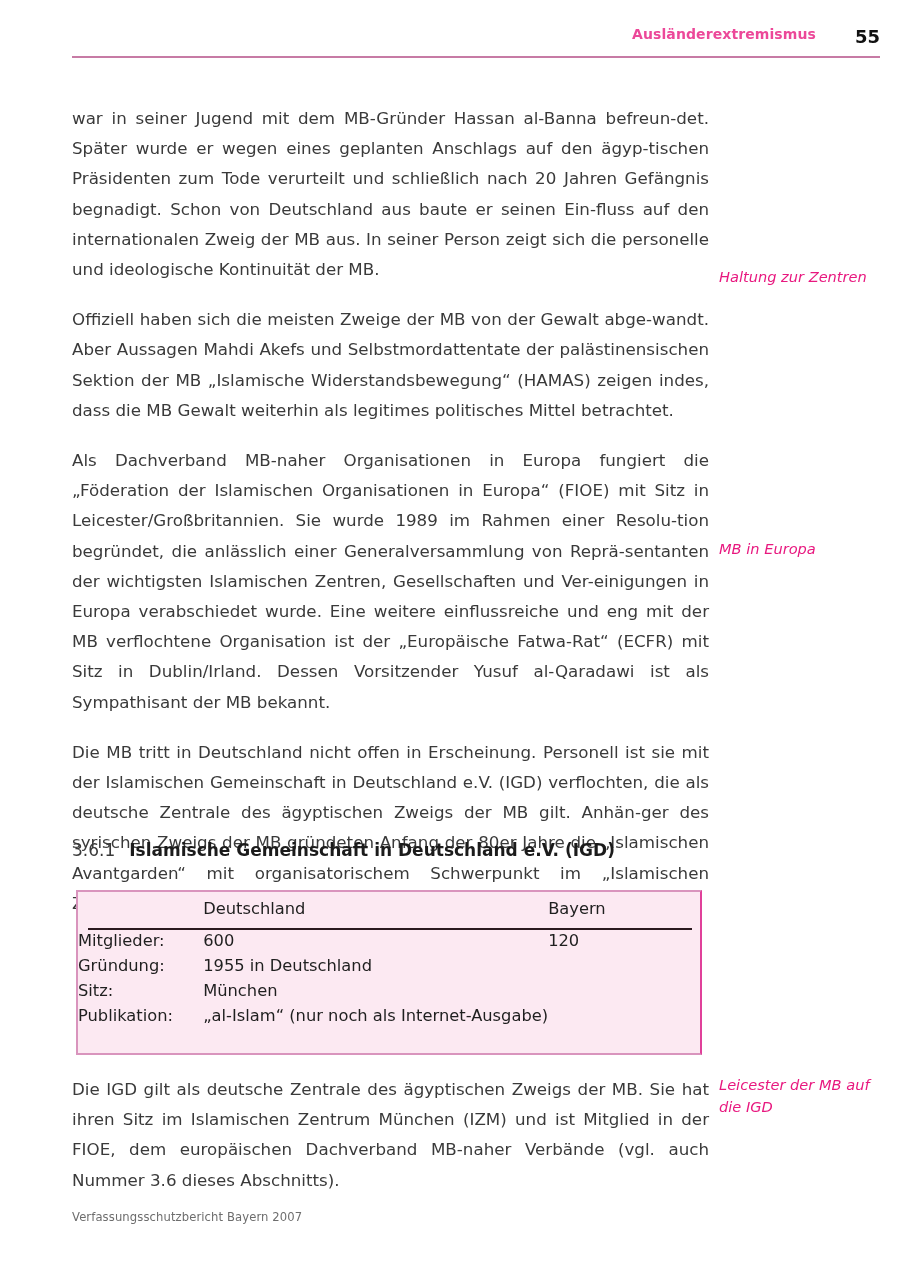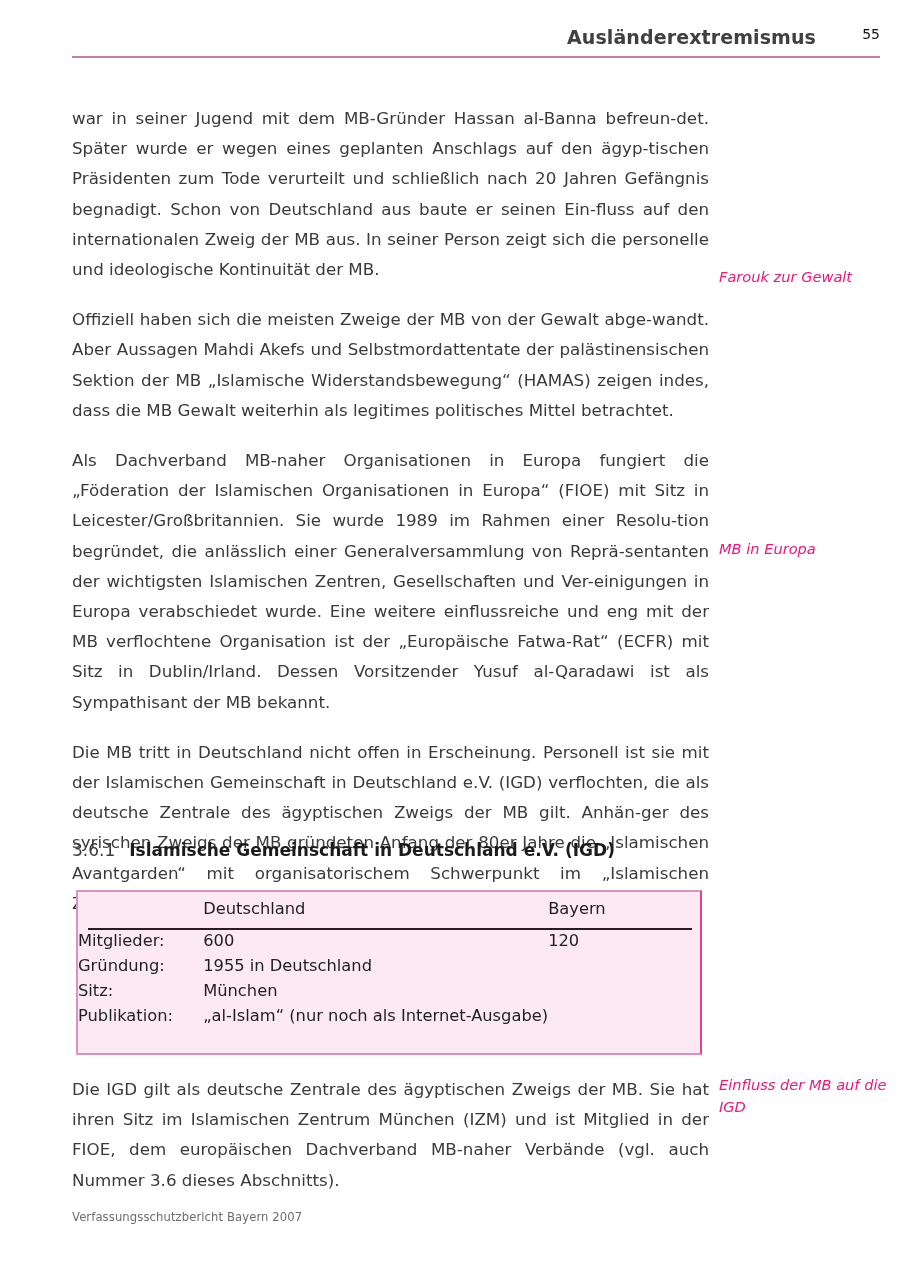--- a/index.html
+++ b/index.html
@@ -21,32 +21,32 @@
     position: absolute;
     left: 72px;
     top: 26px;
     width: 808px;
     height: 34px;
   }
   .header-title {
     position: absolute;
     right: 64px;
     top: 0;
-    font-size: 19px;
+    font-size: 14px;
     font-weight: bold;
-    color: #404040;
+    color: #ec4899;
     letter-spacing: 0.1px;
     white-space: nowrap;
   }
   .header-pageno {
     position: absolute;
     right: 0;
     top: 0;
-    font-size: 14px;
-    font-weight: normal;
+    font-size: 18px;
+    font-weight: bold;
     color: #111111;
   }
   .header-rule {
     position: absolute;
     left: 72px;
     top: 56px;
     width: 808px;
     height: 2px;
     background: #c77ba5;
   }
@@ -170,23 +170,23 @@
 </div>
 <div class="header-rule"></div>
 
 <div class="content">
   <p class="para">war in seiner Jugend mit dem MB-Gründer Hassan al-Banna befreun-det. Später wurde er wegen eines geplanten Anschlags auf den ägyp-tischen Präsidenten zum Tode verurteilt und schließlich nach 20 Jahren Gefängnis begnadigt. Schon von Deutschland aus baute er seinen Ein-fluss auf den internationalen Zweig der MB aus. In seiner Person zeigt sich die personelle und ideologische Kontinuität der MB.</p>
   <p class="para">Offiziell haben sich die meisten Zweige der MB von der Gewalt abge-wandt. Aber Aussagen Mahdi Akefs und Selbstmordattentate der palästinensischen Sektion der MB „Islamische Widerstandsbewegung“ (HAMAS) zeigen indes, dass die MB Gewalt weiterhin als legitimes politisches Mittel betrachtet.</p>
   <p class="para">Als Dachverband MB-naher Organisationen in Europa fungiert die „Föderation der Islamischen Organisationen in Europa“ (FIOE) mit Sitz in Leicester/Großbritannien. Sie wurde 1989 im Rahmen einer Resolu-tion begründet, die anlässlich einer Generalversammlung von Reprä-sentanten der wichtigsten Islamischen Zentren, Gesellschaften und Ver-einigungen in Europa verabschiedet wurde. Eine weitere einflussreiche und eng mit der MB verflochtene Organisation ist der „Europäische Fatwa-Rat“ (ECFR) mit Sitz in Dublin/Irland. Dessen Vorsitzender Yusuf al-Qaradawi ist als Sympathisant der MB bekannt.</p>
   <p class="para last">Die MB tritt in Deutschland nicht offen in Erscheinung. Personell ist sie mit der Islamischen Gemeinschaft in Deutschland e.V. (IGD) verflochten, die als deutsche Zentrale des ägyptischen Zweigs der MB gilt. Anhän-ger des syrischen Zweigs der MB gründeten Anfang der 80er Jahre die „Islamischen Avantgarden“ mit organisatorischem Schwerpunkt im „Islamischen Zentrum“ in Aachen.</p>
 </div>
 
-<div class="margin-note" id="note-gewalt">Farouk zur Gewalt</div>
+<div class="margin-note" id="note-gewalt">Haltung zur Zentren</div>
 <div class="margin-note" id="note-europa">MB in Europa</div>
-<div class="margin-note" id="note-igd">Einfluss der MB auf die IGD</div>
+<div class="margin-note" id="note-igd">Leicester der MB auf die IGD</div>
 
 <div class="section-heading">
   <span class="num">3.6.1</span><span class="title">Islamische Gemeinschaft in Deutschland e.V. (IGD)</span>
 </div>
 
 <div class="infobox">
   <div class="rule-line"></div>
   <table class="infobox-table">
     <tbody>
         <tr class="hdr-row">

